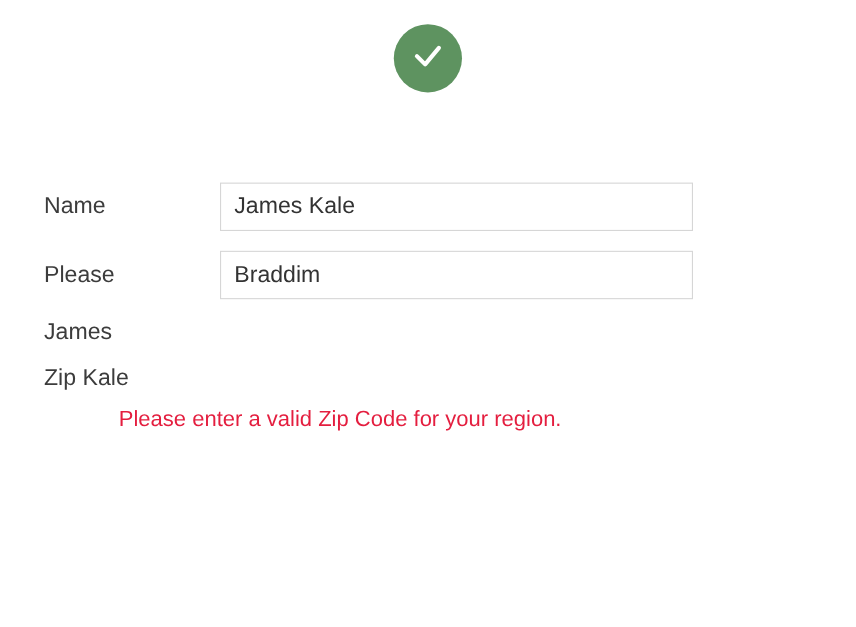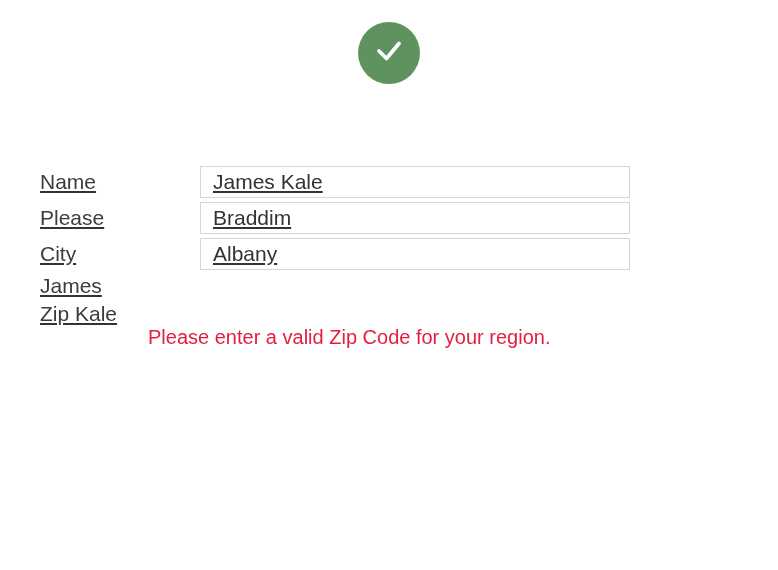--- a/index.html
+++ b/index.html
@@ -39,37 +39,36 @@
     }
     .form {
       position: absolute;
       top: 166px;
       left: 40px;
       right: 40px;
     }
     .row {
       display: flex;
       align-items: center;
-      margin-bottom: 4px;
-      text-decoration: underline;
+      margin-bottom: 18px;
     }
     .label {
       width: 160px;
       font-size: 21px;
       color: #3c3c3c;
     }
     .input-wrap {
       flex: 1;
       position: relative;
       display: flex;
       align-items: center;
     }
     .input {
       width: 430px;
-      height: 32px;
+      height: 44px;
       border: 1px solid #d6d6d6;
       padding: 0 12px;
       font-size: 21px;
       font-family: inherit;
       color: #333;
       outline: none;
       background: #fff;
     }
     .input.error {
       border: 1.5px solid #e41e3f;
@@ -84,21 +83,21 @@
       align-items: center;
       justify-content: center;
       flex-shrink: 0;
     }
     .error-icon svg {
       width: 6px;
       height: 17px;
       fill: #ffffff;
     }
     .error-message {
-      margin-left: 108px;
+      margin-left: 68px;
       font-size: 20px;
       color: #e41e3f;
       margin-top: -4px;
     }
   </style>
 </head>
 <body>
 
 <div class="success-badge">
   <span>
@@ -117,26 +116,20 @@
     </div>
   </div>
 
   <div class="row">
     <div class="label">Please</div>
     <div class="input-wrap">
       <input class="input" type="text" value="Braddim" style="">
     </div>
   </div>
 
-  <div class="row">
-    <div class="label">City</div>
-    <div class="input-wrap">
-      <input class="input" type="text" value="Albany" style="">
-    </div>
-  </div>
 
   <div class="row">
     <div class="label">James</div>
   </div>
 
   <div class="row">
     <div class="label">Zip Kale</div>
   </div>
 
   <div class="error-message">Please enter a valid Zip Code for your region.</div>

